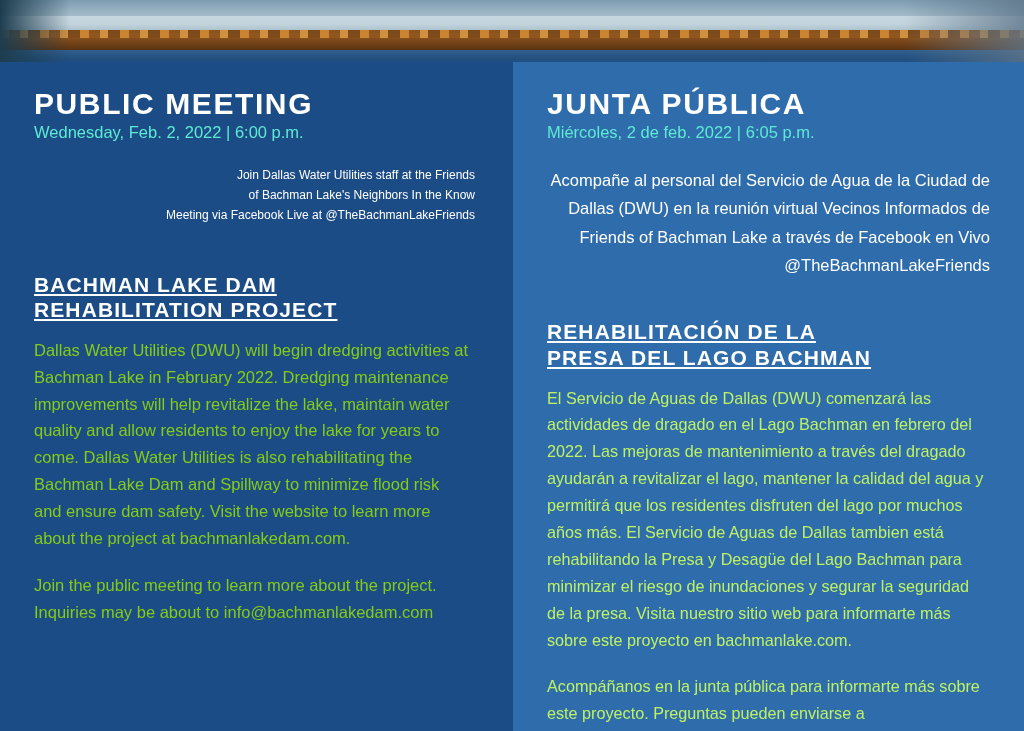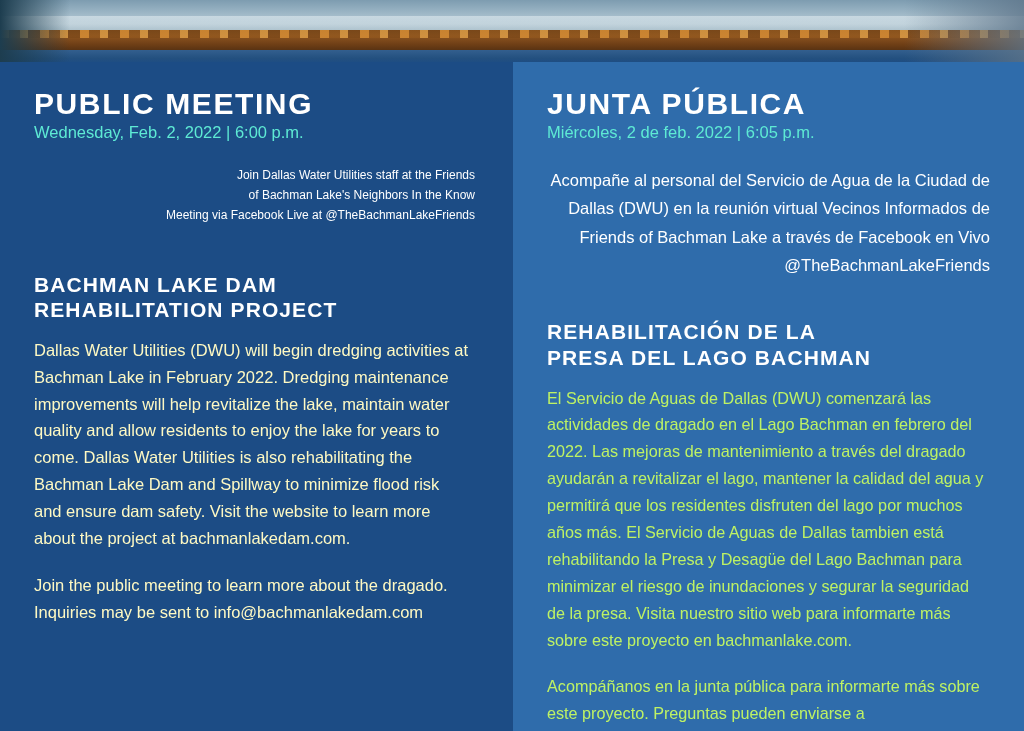--- a/index.html
+++ b/index.html
@@ -135,26 +135,27 @@
     text-align: right;
   }
   h2.subhead {
     margin: 0 0 14px 0;
     font-size: 21px;
     line-height: 1.22;
     font-weight: bold;
     letter-spacing: 1.1px;
     color: #ffffff;
     text-transform: uppercase;
+    text-decoration: underline;
   }
   p.body {
     margin: 0 4px 20px 0;
     font-size: 16.5px;
     line-height: 1.63;
-    color: #fef9c3;
+    color: #84cc16;
   }
   p.body-right {
     margin: 0 0 20px 0;
     font-size: 16.2px;
     line-height: 1.66;
     color: #bef264;
   }
   p.last { margin-bottom: 0; }
   .nowrap-block { white-space: pre-line; }
 </style>
@@ -177,21 +178,21 @@
 
     <div class="col col-left">
       <h1 class="headline">PUBLIC MEETING</h1>
       <p class="dateline">Wednesday, Feb. 2, 2022 | 6:00 p.m.</p>
       <p class="intro nowrap-block">Join Dallas Water Utilities staff at the Friends
 of Bachman Lake's Neighbors In the Know
 Meeting via Facebook Live at @TheBachmanLakeFriends</p>
       <h2 class="subhead nowrap-block">BACHMAN LAKE DAM
 REHABILITATION PROJECT</h2>
       <p class="body">Dallas Water Utilities (DWU) will begin dredging activities at Bachman Lake in February 2022. Dredging maintenance improvements will help revitalize the lake, maintain water quality and allow residents to enjoy the lake for years to come. Dallas Water Utilities is also rehabilitating the Bachman Lake Dam and Spillway to minimize flood risk and ensure dam safety. Visit the website to learn more about the project at bachmanlakedam.com.</p>
-      <p class="body last">Join the public meeting to learn more about the dragado. Inquiries may be sent to info@bachmanlakedam.com</p>
+      <p class="body last">Join the public meeting to learn more about the project. Inquiries may be about to info@bachmanlakedam.com</p>
     </div>
 
     <div class="col col-right">
       <h1 class="headline">JUNTA PÚBLICA</h1>
       <p class="dateline">Miércoles, 2 de feb. 2022 | 6:05 p.m.</p>
       <p class="intro-right">Acompañe al personal del Servicio de Agua de la Ciudad de Dallas (DWU) en la reunión virtual Vecinos Informados de Friends of Bachman Lake a través de Facebook en Vivo @TheBachmanLakeFriends</p>
       <h2 class="subhead nowrap-block">REHABILITACIÓN DE LA
 PRESA DEL LAGO BACHMAN</h2>
       <p class="body-right">El Servicio de Aguas de Dallas (DWU) comenzará las actividades de dragado en el Lago Bachman en febrero del 2022. Las mejoras de mantenimiento a través del dragado ayudarán a revitalizar el lago, mantener la calidad del agua y permitirá que los residentes disfruten del lago por muchos años más. El Servicio de Aguas de Dallas tambien está rehabilitando la Presa y Desagüe del Lago Bachman para minimizar el riesgo de inundaciones y segurar la seguridad de la presa. Visita nuestro sitio web para informarte más sobre este proyecto en bachmanlake.com.</p>
       <p class="body-right last">Acompáñanos en la junta pública para informarte más sobre este proyecto. Preguntas pueden enviarse a info@bachmanlakedam.com</p>

